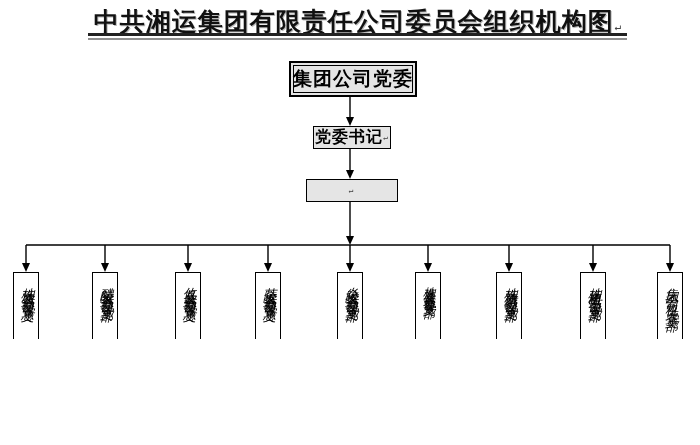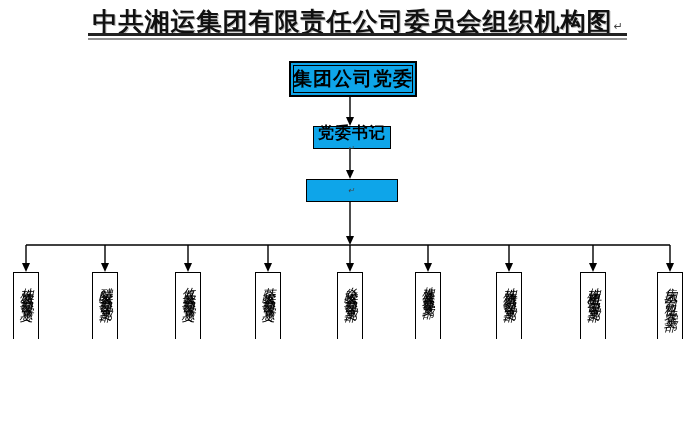--- a/index.html
+++ b/index.html
@@ -1,20 +1,20 @@
 <!DOCTYPE html>
 <html><head>
 <meta charset="utf-8">
 <style>
   html,body{margin:0;padding:0;background:#fff;}
   #stage{
     position:relative;
     width:700px;height:339px;
     background:#ffffff;
-    font-family:Liberation Sans, sans-serif;
+    font-family:Liberation Mono, monospace;
     color:#000;
     overflow:hidden;
   }
   
   .title{
     position:absolute;left:88px;top:5px;width:540px;
     text-align:center;
     font-size:25px;font-weight:bold;letter-spacing:1px;
     color:#111;
     text-shadow:1px 1px 0 #bbb;
@@ -29,37 +29,37 @@
     border-top:3px solid #222;
     border-bottom:2px solid #8f8f8f;
   }
   
   svg.connectors{position:absolute;left:0;top:0;pointer-events:none;}
   svg.connectors line{stroke:#000;stroke-width:1.4;}
   svg.connectors polygon{fill:#000;}
   
   .node{
     position:absolute;box-sizing:border-box;
-    background:#0ea5e9;border:1px solid #000;
+    background:#e5e5e5;border:1px solid #000;
     display:flex;align-items:center;justify-content:center;
     white-space:nowrap;
   }
   .node-root{
     left:289px;top:61px;width:128px;height:36px;
     border:2px solid #000;padding:2px;
   }
   .node-root .inner{
     box-sizing:border-box;width:100%;height:100%;
     border:1px solid #000;
     display:flex;align-items:center;justify-content:center;
     font-size:19px;font-weight:bold;letter-spacing:1px;
   }
   .node-secretary{
     left:313px;top:126px;width:78px;height:23px;
-    font-size:16px;font-weight:bold;letter-spacing:1px;flex-direction:column;
+    font-size:16px;font-weight:bold;letter-spacing:1px;
   }
   .node-dept{
     left:306px;top:179px;width:92px;height:23px;
     font-size:15px;font-style:italic;letter-spacing:2px;
   }
   .node .para-mark{font-size:8px;margin-left:0;}
   
   .branch{
     position:absolute;top:272px;
     box-sizing:border-box;width:26px;height:166px;

